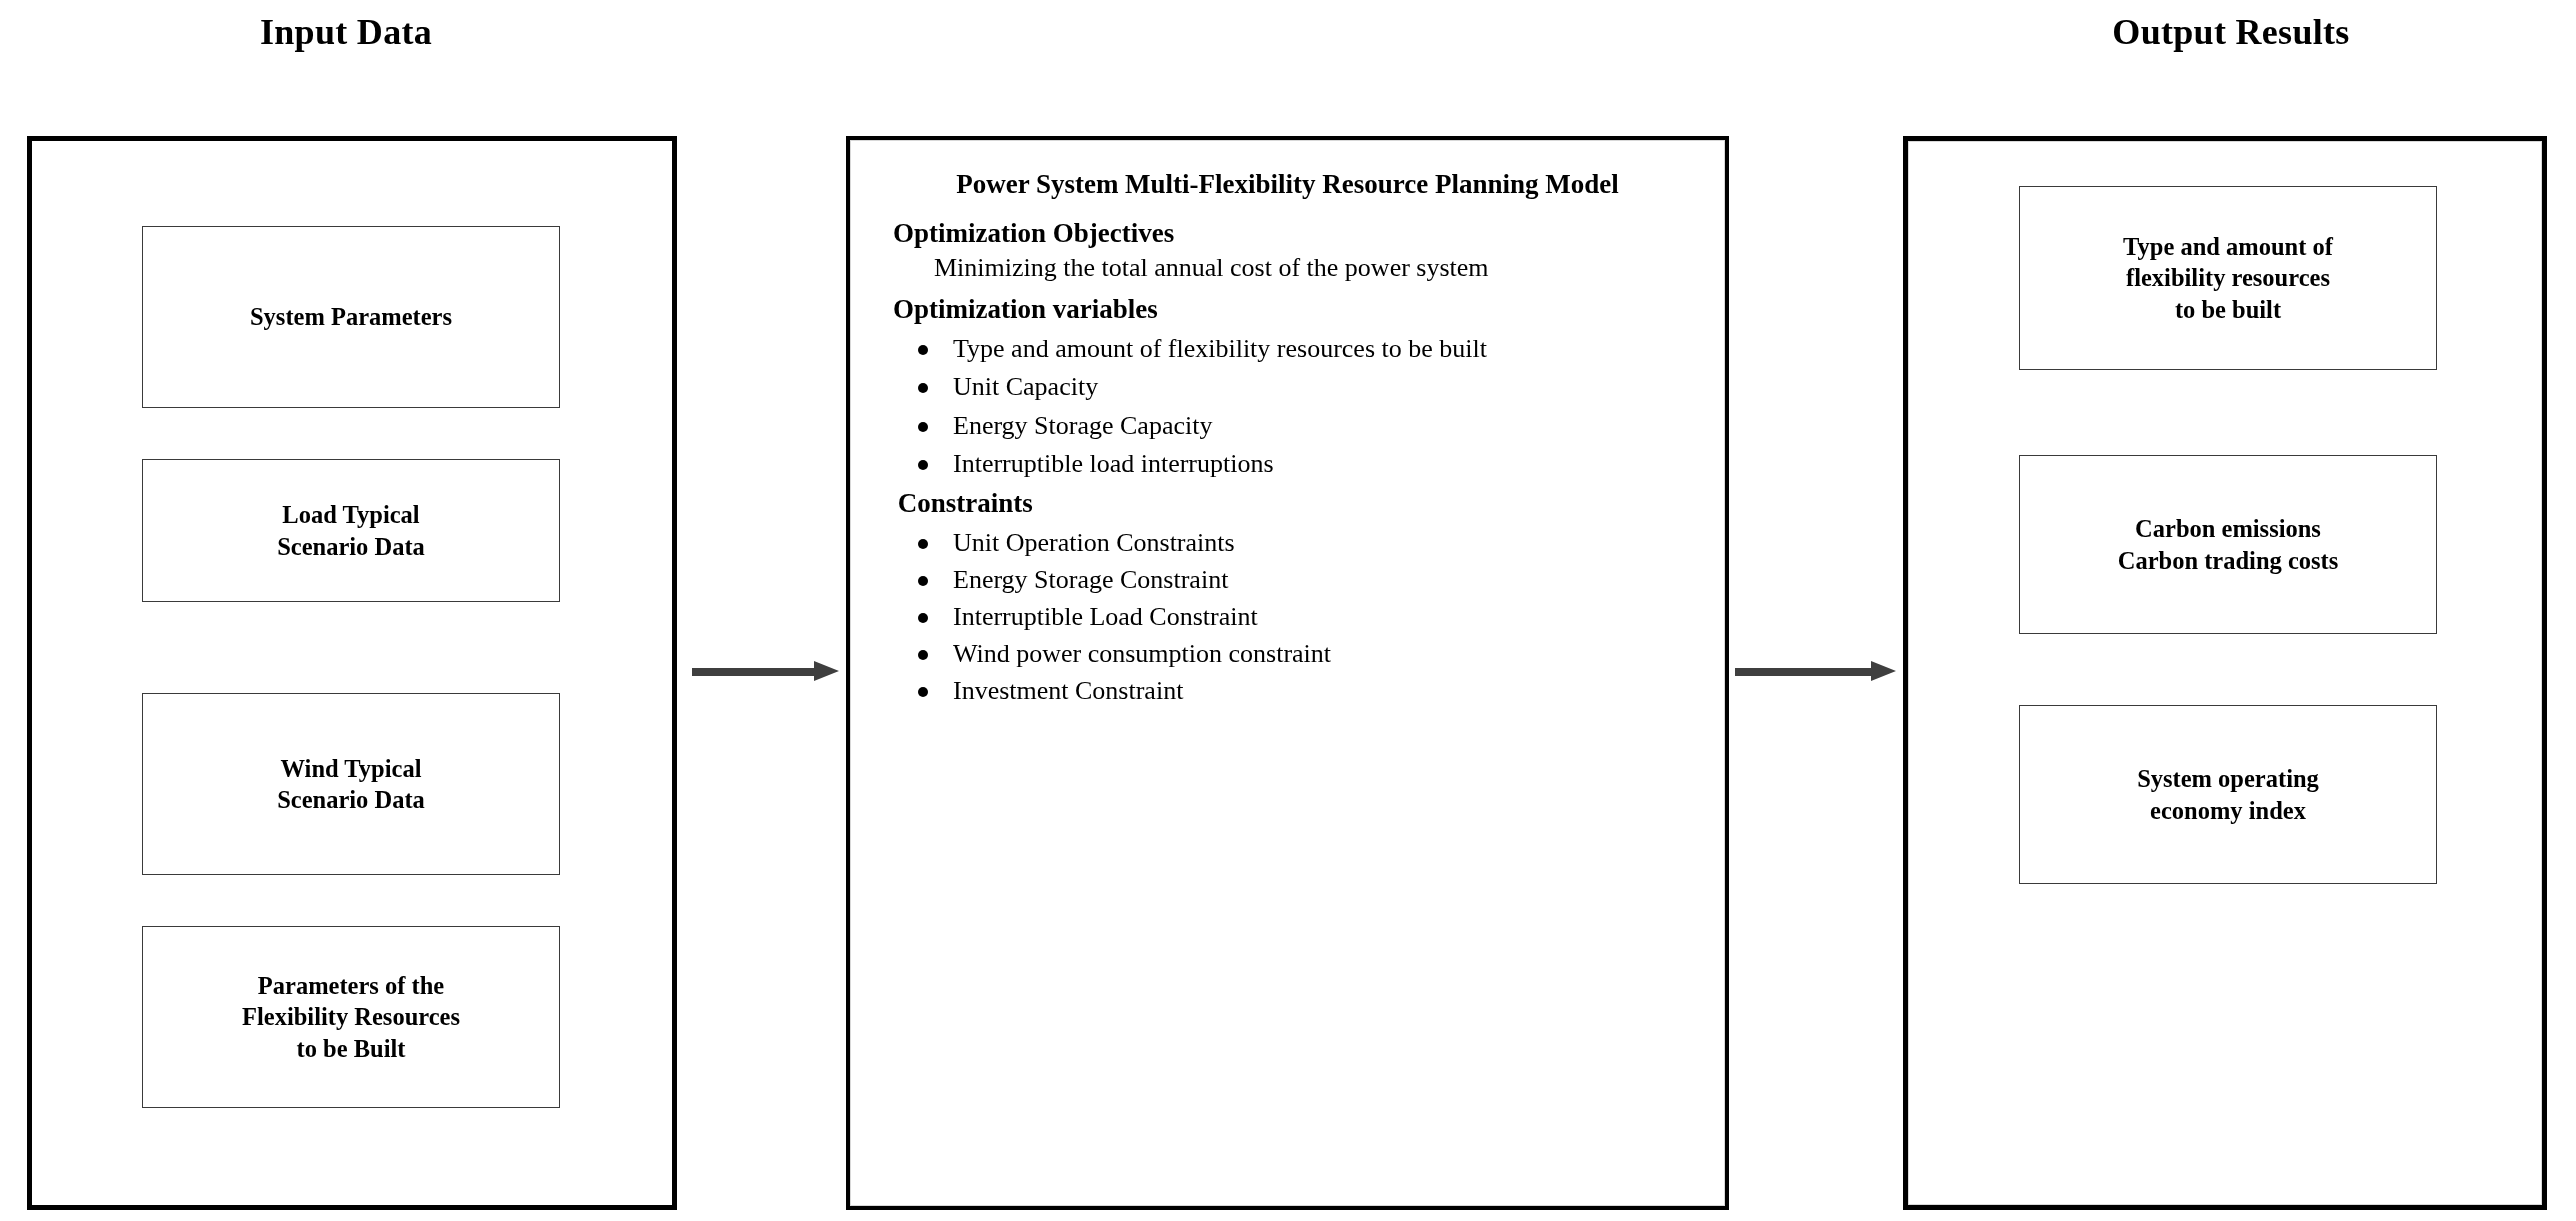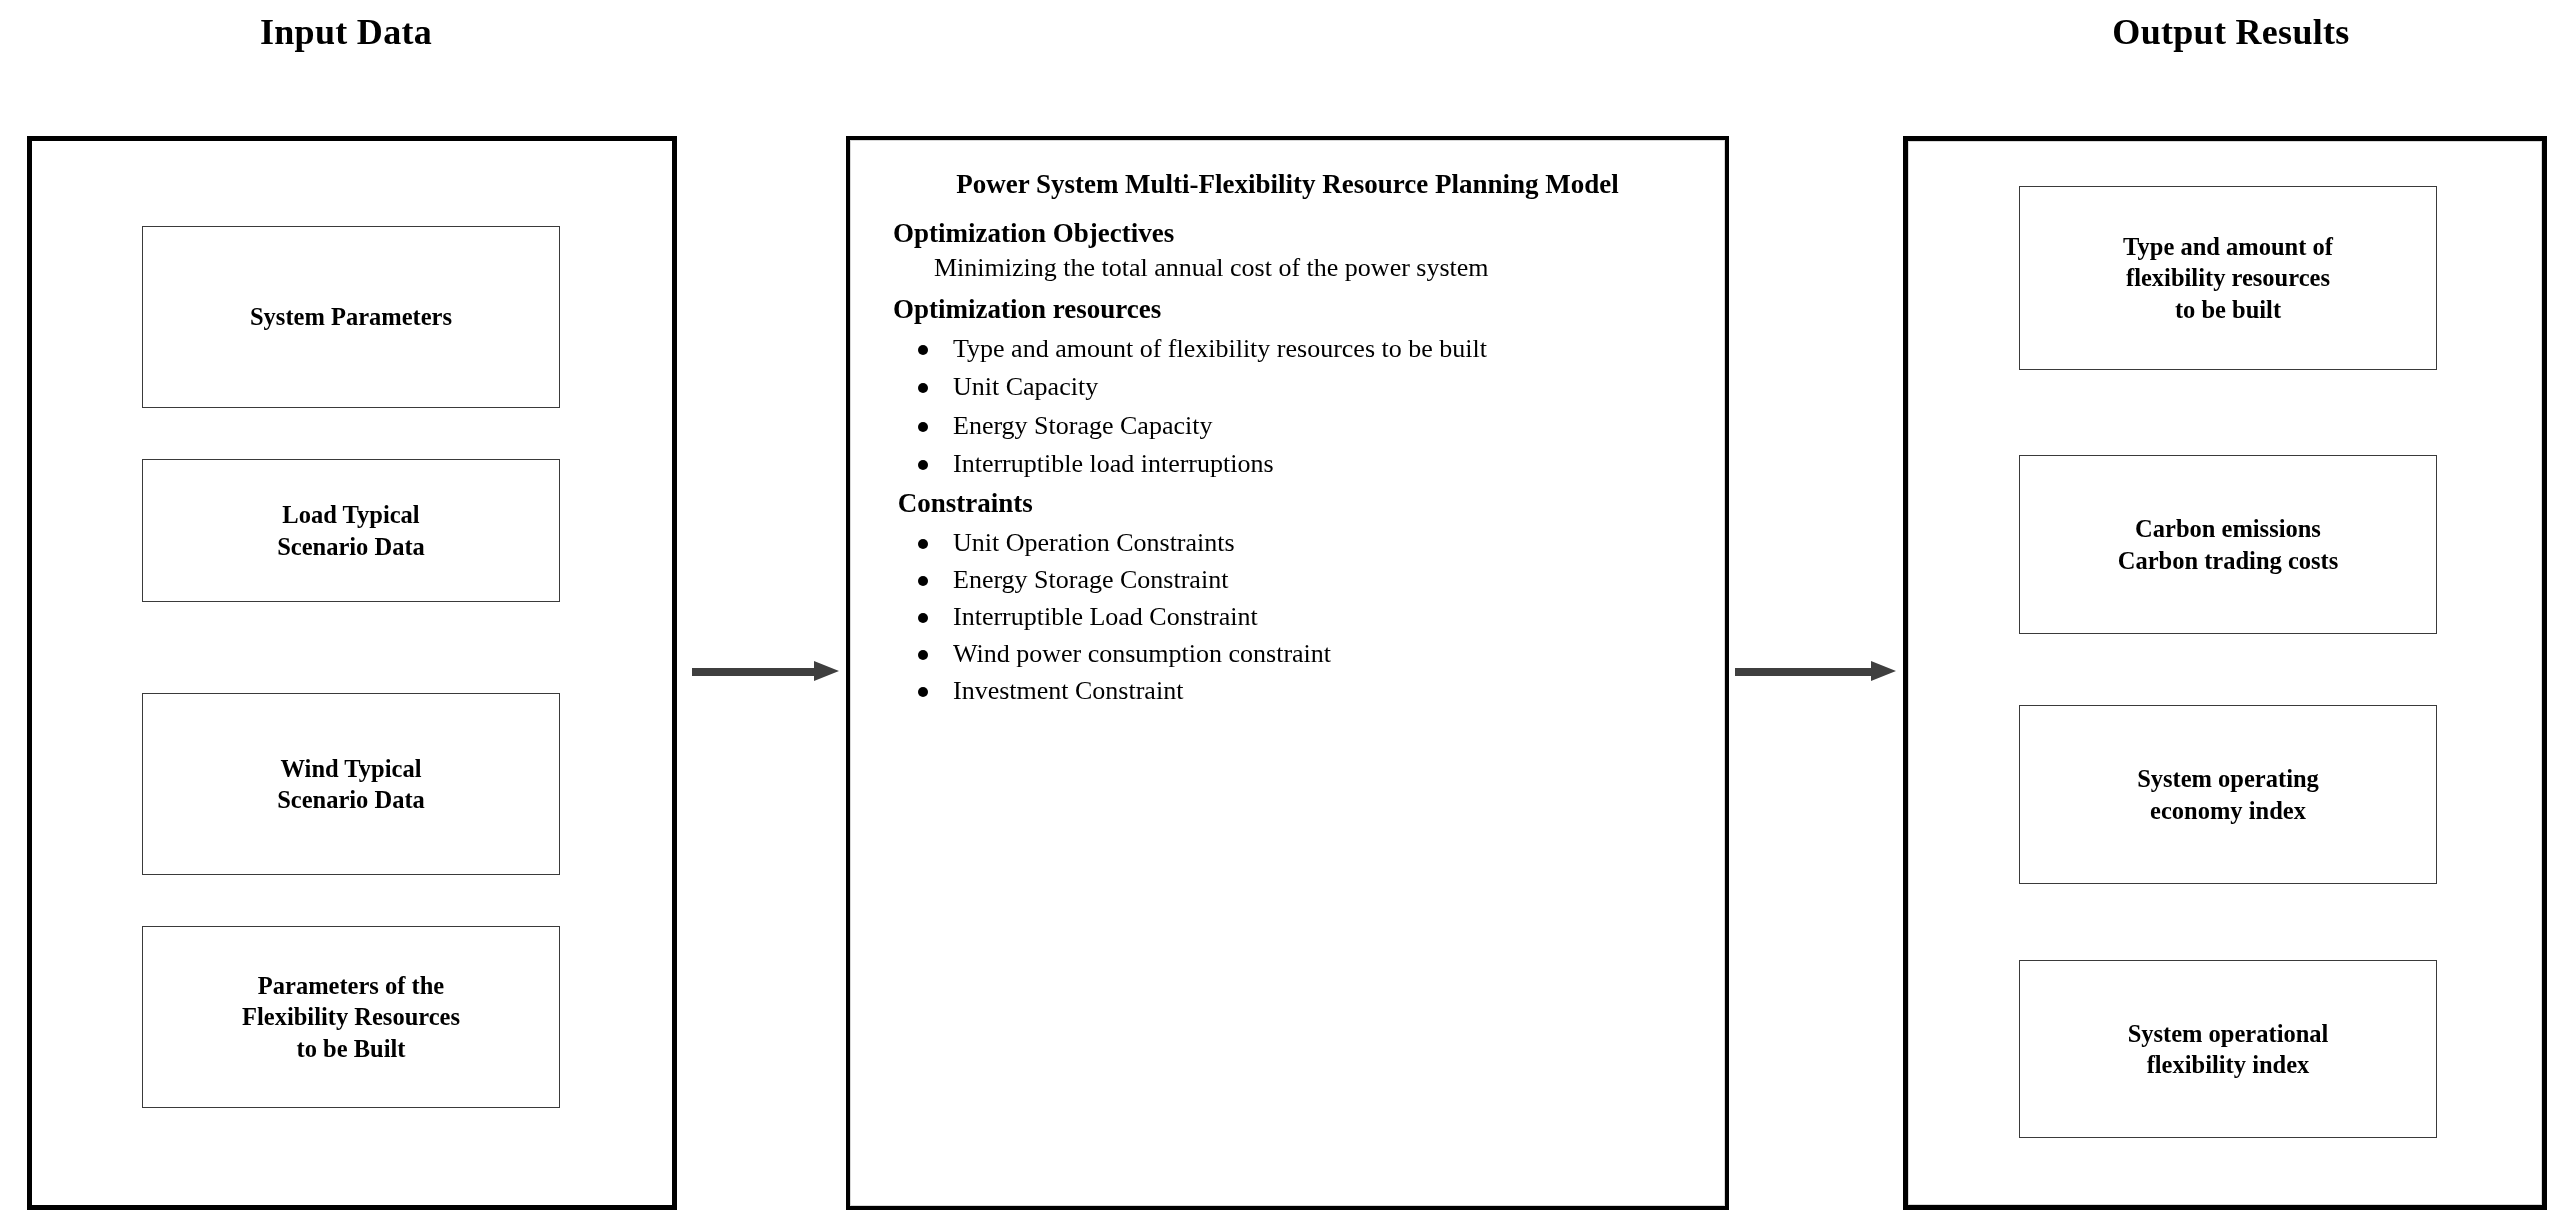--- a/index.html
+++ b/index.html
@@ -186,21 +186,21 @@
     <div class="head"></div>
   </div>
 
   <div class="panel" id="panel-model"></div>
   <div class="model-body">
     <div class="model-title">Power System Multi-Flexibility Resource Planning Model</div>
 
     <div class="section-head">Optimization Objectives</div>
     <div class="objective-text">Minimizing the total annual cost of the power system</div>
 
-    <div class="section-head">Optimization resources</div>
+    <div class="section-head">Optimization variables</div>
     <ul class="bullets">
       <li>
         <span class="dot"></span>
         <span>Type and amount of flexibility resources to be built</span>
       </li>
       <li>
         <span class="dot"></span>
         <span>Unit Capacity</span>
       </li>
       <li>
@@ -240,16 +240,15 @@
 
   <div class="arrow" id="arrow-right">
     <div class="shaft"></div>
     <div class="head"></div>
   </div>
 
   <div class="panel" id="panel-output"></div>
   <div class="inner-box" id="out-box-0">Type and amount of<br>flexibility resources<br>to be built</div>
   <div class="inner-box" id="out-box-1">Carbon emissions<br>Carbon trading costs</div>
   <div class="inner-box" id="out-box-2">System operating<br>economy index</div>
-  <div class="inner-box" id="out-box-3">System operational<br>flexibility index</div>
 
 </div>
 
 
 </body></html>

